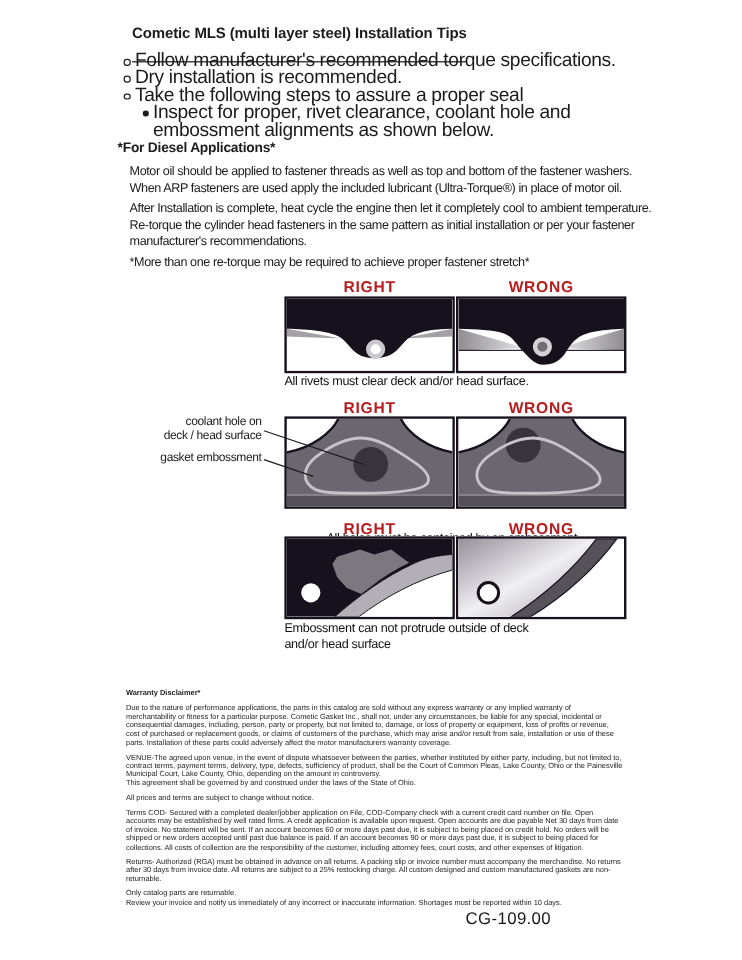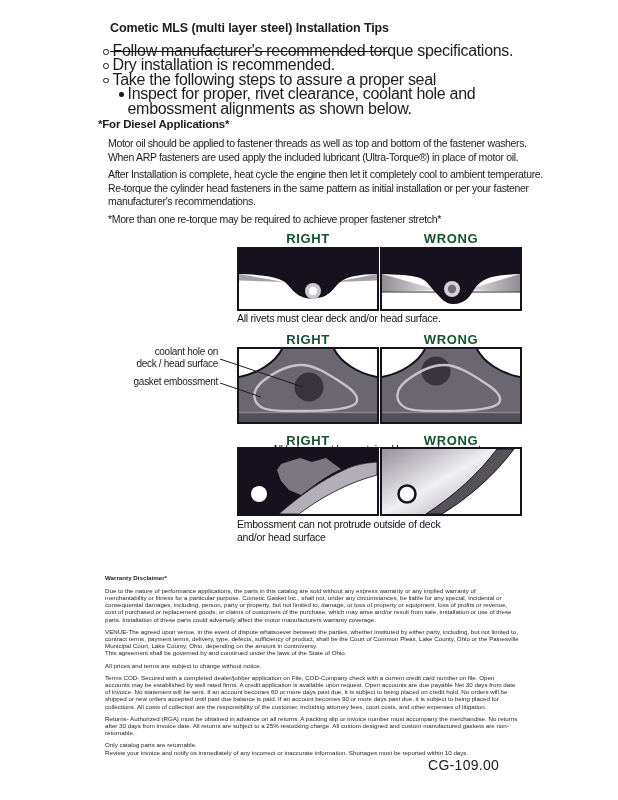--- a/index.html
+++ b/index.html
@@ -14,36 +14,36 @@
   .bullets{left:103px;top:44px;width:450px;font-size:16px;letter-spacing:-0.3px;}
   .b-row{display:flex;align-items:flex-start;line-height:14.4px;}
   .b-row.sub{padding-left:16px;}
   .o-dot{flex:0 0 auto;width:3.5px;height:3.5px;border:1px solid #1c1c1e;border-radius:50%;margin:5px 4px 0 0;}
   .f-dot{flex:0 0 auto;width:4.5px;height:4.5px;background:#1c1c1e;border-radius:50%;margin:5px 4px 0 0;}
   
   .sect-head{left:98px;top:118px;font-size:11.5px;font-weight:bold;letter-spacing:-0.2px;}
   .para{left:108px;width:442px;font-size:10.5px;line-height:13.6px;letter-spacing:-0.35px;}
   .p1{top:137px;} .p2{top:168px;} .p3{top:213px;}
   
-  .dg-label{width:142px;text-align:center;font-size:13px;font-weight:bold;letter-spacing:0.6px;color:#14532d;}
+  .dg-label{width:142px;text-align:center;font-size:13px;font-weight:bold;letter-spacing:0.6px;color:#b91c1c;}
   .r1h{top:231px;} .r2h{top:332px;} .r3h{top:433px;}
   .colL{left:237px;} .colR{left:380px;text-align:center;}
   .dg-box{width:142px;border:2px solid var(--ink,#17101d);box-sizing:border-box;background:#fff;}
   .dg-box svg{display:block;width:100%;height:100%;}
   .r1b{top:247px;height:64px;} .r2b{top:347px;height:77px;} .r3b{top:447px;height:69px;}
   .caption{font-size:10.5px;letter-spacing:-0.25px;line-height:12.5px;color:#141216;}
   .cap1{left:237px;top:312px;} .cap2{left:238px;top:443px;margin-left:34px;} .cap3{left:237px;top:518px;width:230px;}
   .callout{left:96px;width:122px;text-align:right;font-size:10px;letter-spacing:-0.3px;line-height:12px;}
   .co1{top:330px;margin-top:16px;} .co2{top:376px;}
   .leader{left:0;top:0;width:618px;height:800px;pointer-events:none;}
   
   .warranty{left:105px;top:574px;width:414px;font-size:6.2px;line-height:7.2px;letter-spacing:0;color:#242226;}
   .warranty .wp{margin:0 0 5px 0;}
   .warranty .whead{font-weight:bold;margin-bottom:5.5px;}
-  .pagecode{left:388px;top:757px;font-size:14px;letter-spacing:0.3px;color:#1a181c;margin-left:40px;}
+  .pagecode{left:388px;top:757px;font-size:14px;letter-spacing:0.3px;color:#1a181c;}
   
   .ink{fill:var(--ink,#17101d);}
   .g2bg{fill:var(--gasket-gray,#6b6770);}
 </style>
 </head>
 <body>
 
 <div class="abs title">Cometic MLS (multi layer steel) Installation Tips</div>
 
 <div class="abs bullets">

